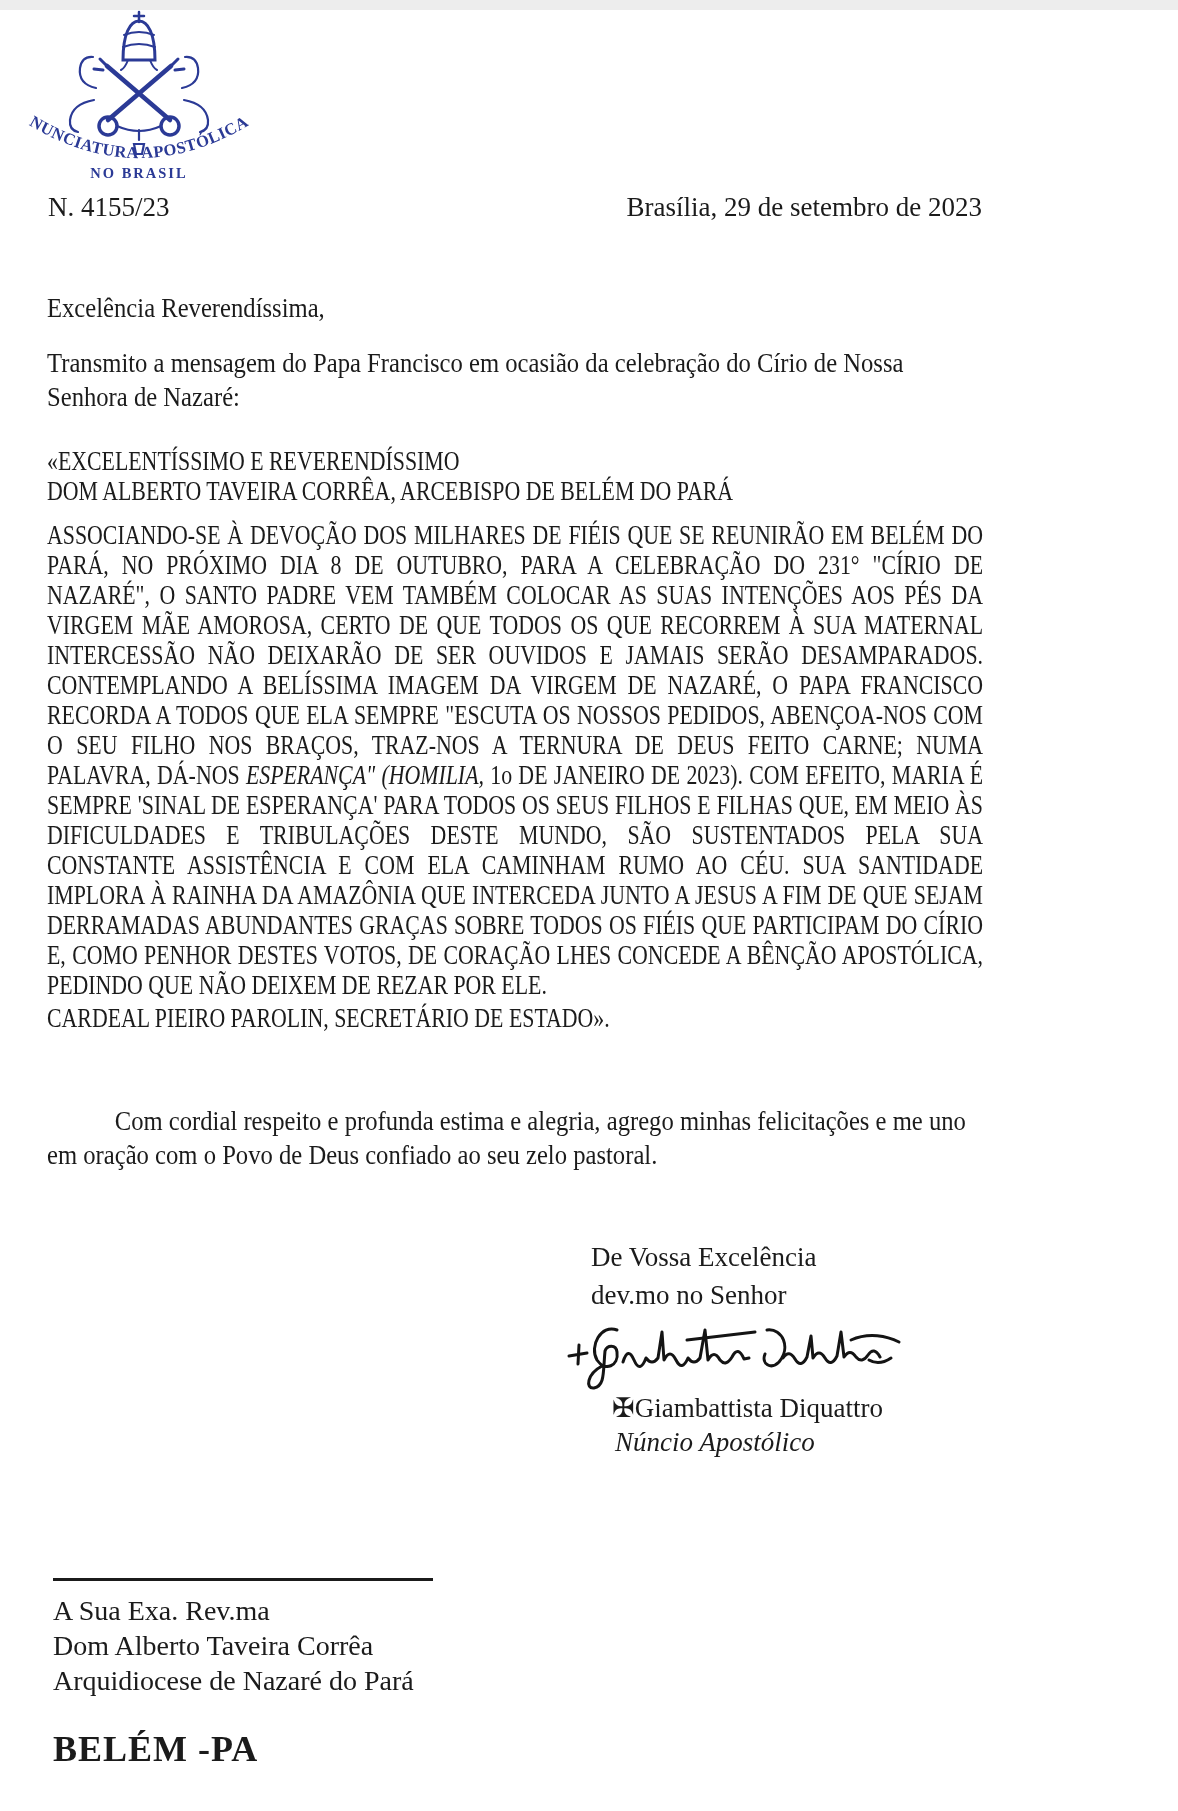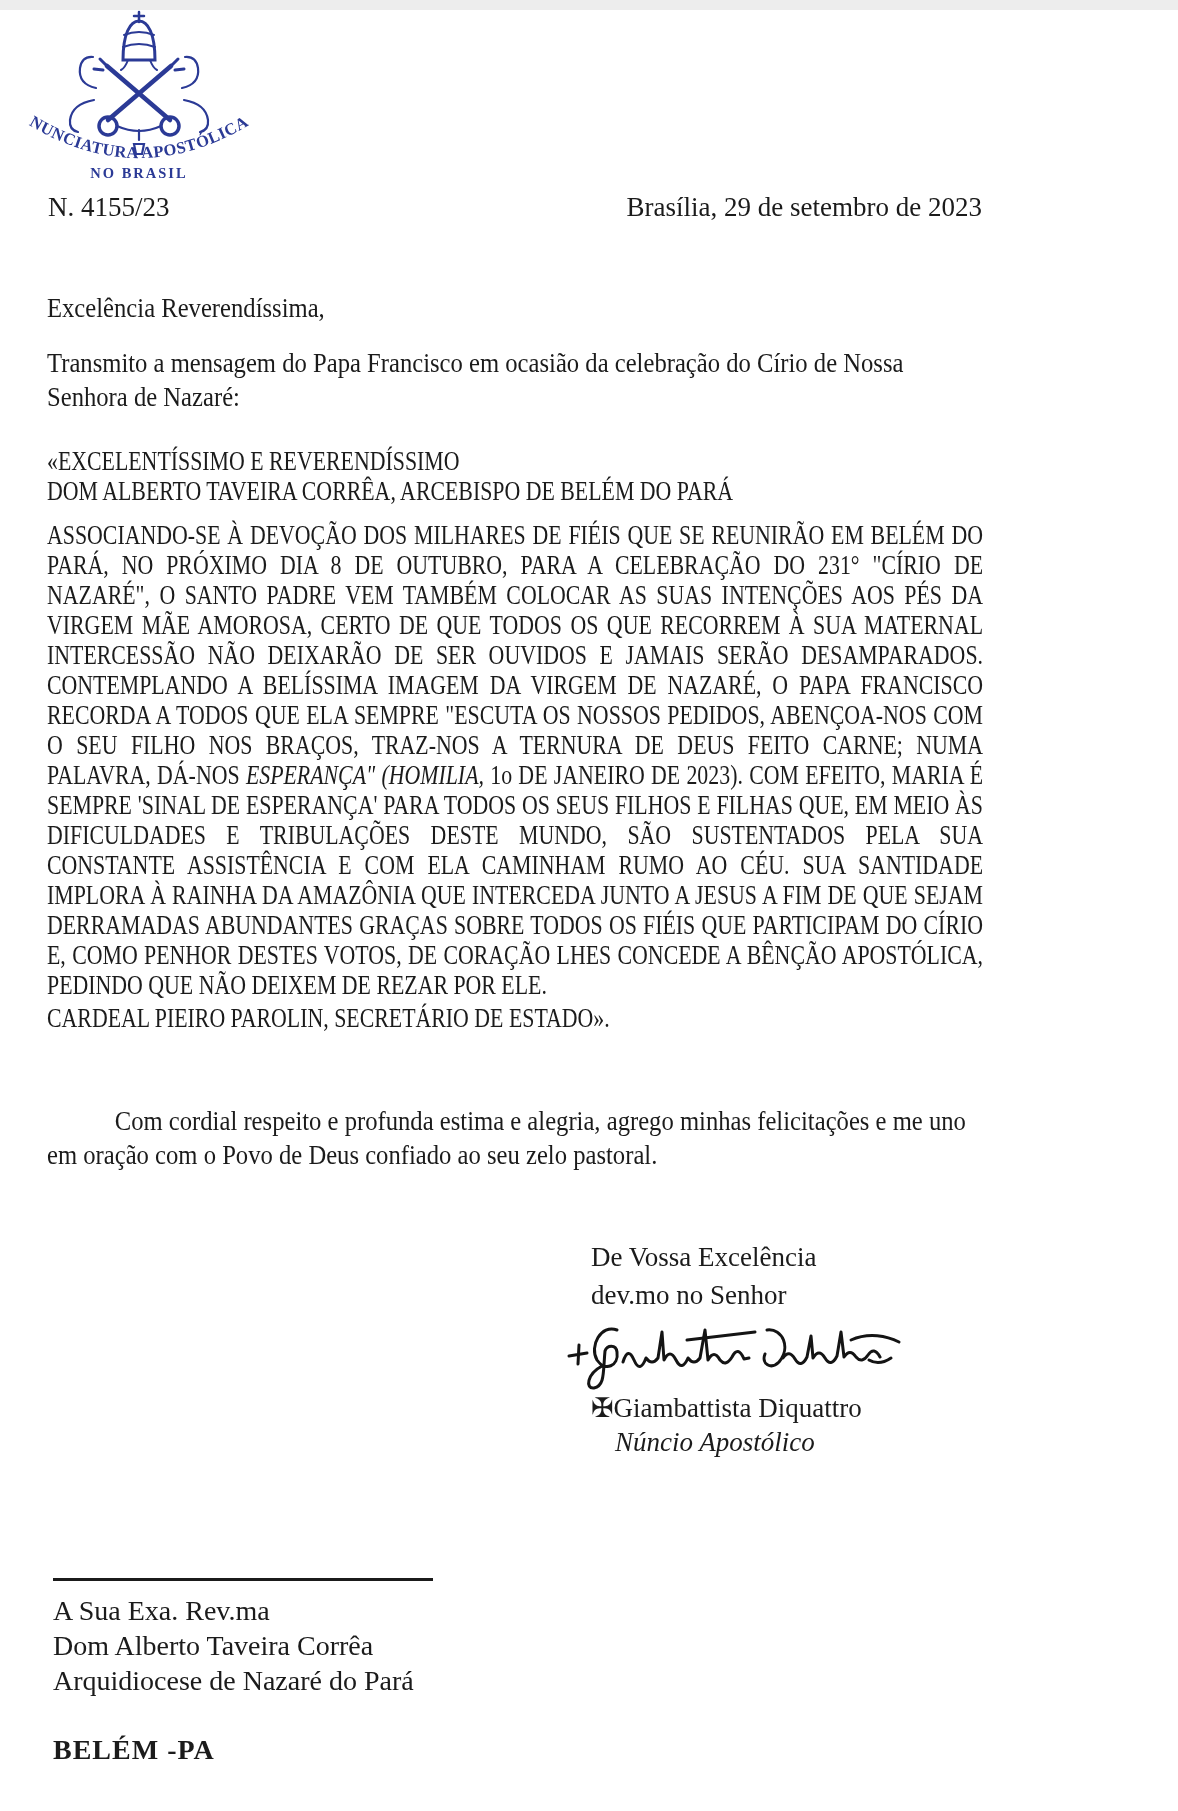--- a/index.html
+++ b/index.html
@@ -29,25 +29,25 @@
   }
   .quote .qbody { text-align:justify; margin-top:14px; }
   .quote .qattr { margin-top:3px; }
   .quote i { font-style:italic; }
   .closing {
     position:absolute; left:47px; top:1104px; width:1066px; font-size:28px; line-height:34px;
     text-indent:77px; transform:scaleX(0.88); transform-origin:left top;
   }
   .signoff { position:absolute; left:591px; top:1198px; font-size:27px; line-height:38px;margin-top:40px; }
   .signature-svg { display:block; margin:2px 0 0 -32px; }
-  .signer-name { margin-top:-2px; line-height:32px; }
+  .signer-name { margin-top:-2px; line-height:32px;text-align:center; }
   .signer-title { font-style:italic; margin-left:24px; line-height:36px; }
   .recipient { position:absolute; left:53px; top:1546px; font-size:28px; line-height:35px;margin-top:32px; }
   .rule { width:380px; height:0; border-top:3px solid #1b1b1b; margin-bottom:12px; }
-  .city { font-weight:bold; margin-top:34px; letter-spacing:1px; font-size:28px; }
+  .city { font-weight:bold; margin-top:34px; letter-spacing:1px; font-size:36px; }
 </style>
 </head>
 <body>
 
 <div class="page">
   <div class="topstrip"></div>
 
   <svg class="logo" viewBox="0 0 250 180">
     <g transform="translate(10,0)" stroke="#2b3a96" fill="none" stroke-width="3" stroke-linecap="round">
       <path d="M115 8 v10 M110 12 h10" stroke-width="2.5"></path>

